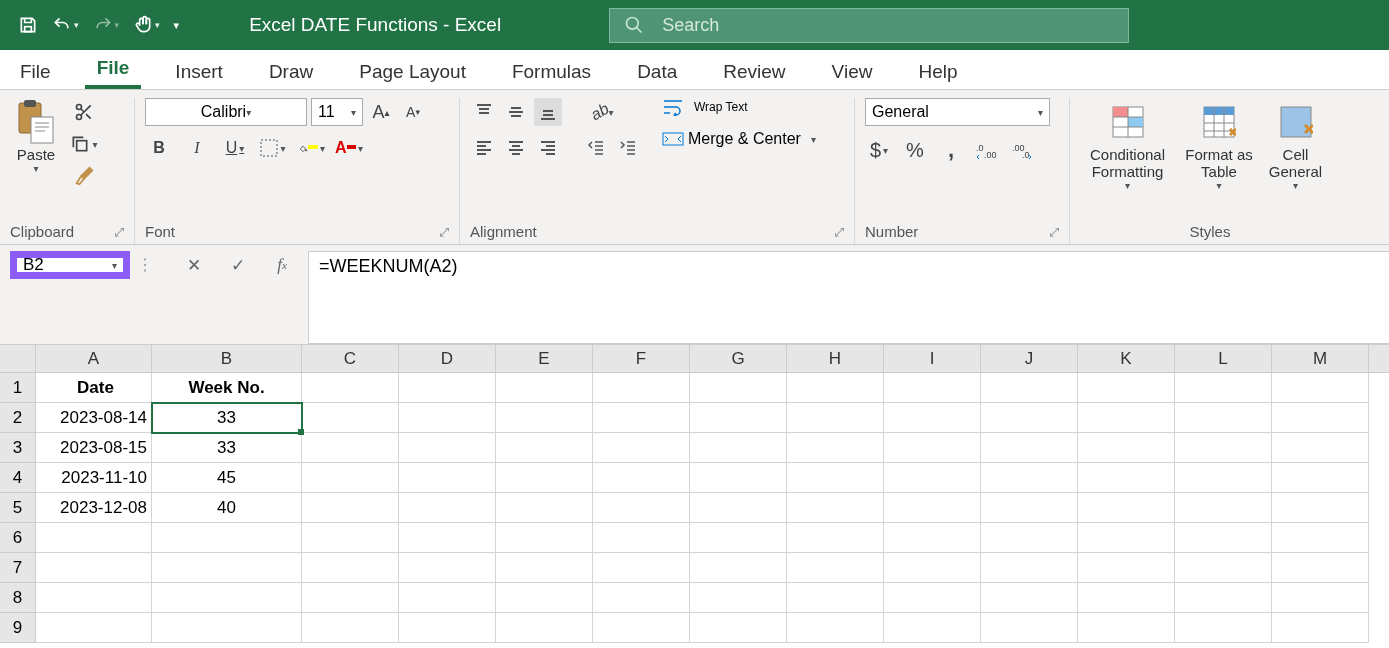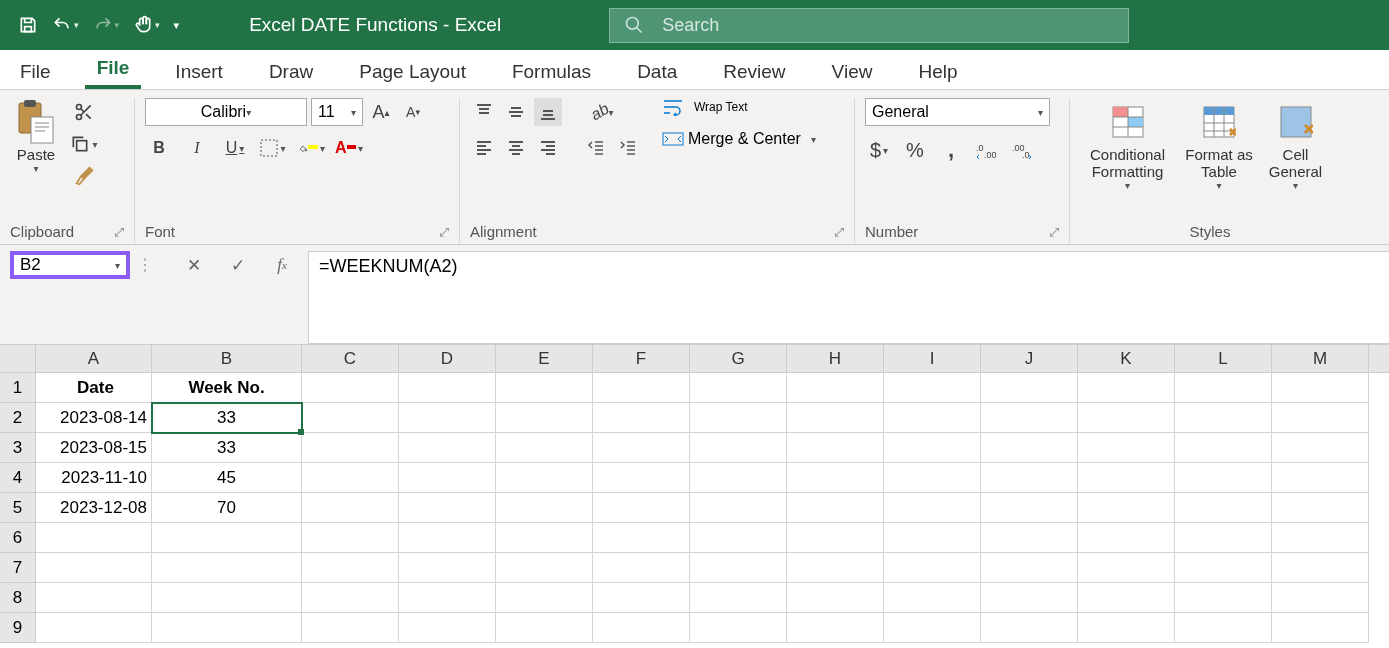--- a/index.html
+++ b/index.html
@@ -127,21 +127,21 @@
   .namebox-row {
     display:flex;
     height: 100px;
     border-bottom: 1px solid #ccc;
     background: #f3f2f1;
   }
   .name-box {
     width: 120px;
     height: 28px;
     background:#fff;
-    border:4px solid #8b5cf6;
+    border:7px solid #8b5cf6;
     margin: 6px 0 0 10px;
     display:flex;
     align-items:center;
     justify-content:space-between;
     padding: 0 6px;
     font-size:17px;
   }
   .fx-ctrl {
     display:flex;
     align-items:flex-start;
@@ -613,21 +613,21 @@
         <div class="cell H"></div>
         <div class="cell I"></div>
         <div class="cell J"></div>
         <div class="cell K"></div>
         <div class="cell L"></div>
         <div class="cell M"></div>
       </div>
       <div class="data-row">
         <div class="row-h">5</div>
         <div class="cell A">2023-12-08</div>
-        <div class="cell B">70</div>
+        <div class="cell B">40</div>
         <div class="cell C"></div>
         <div class="cell D"></div>
         <div class="cell E"></div>
         <div class="cell F"></div>
         <div class="cell G"></div>
         <div class="cell H"></div>
         <div class="cell I"></div>
         <div class="cell J"></div>
         <div class="cell K"></div>
         <div class="cell L"></div>

